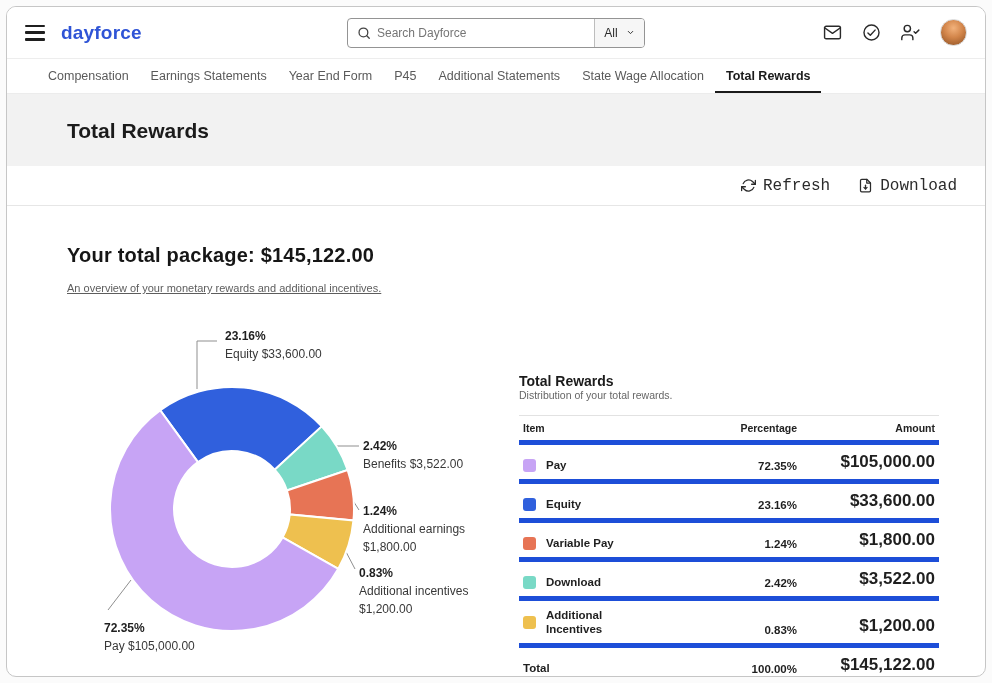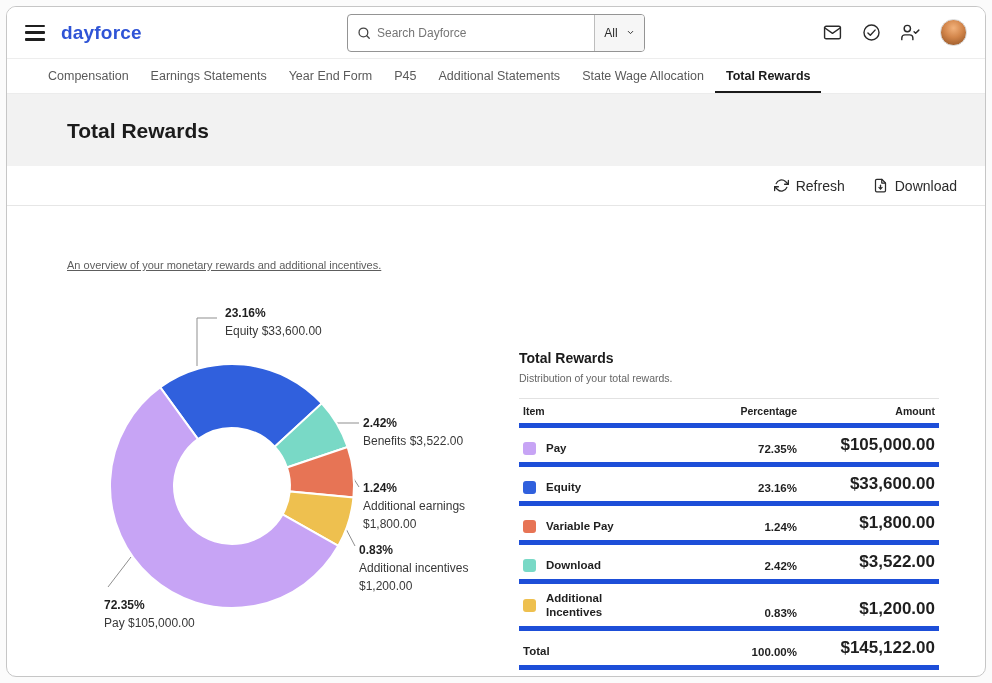--- a/index.html
+++ b/index.html
@@ -5,57 +5,57 @@
   * { margin:0; padding:0; box-sizing:border-box; }
   html,body { width:992px; height:683px; overflow:hidden; background:#fbfbfb; font-family:"Liberation Sans",sans-serif; }
   .window { position:absolute; inset:6px; background:#fff; border:1px solid #c6c6c6; border-radius:10px; overflow:hidden; }
 
   
   .topbar { height:52px; display:flex; align-items:center; padding:0 18px; border-bottom:1px solid #ededed; background:#fff; }
   .tb-left { flex:1; display:flex; align-items:center; gap:16px; }
   .hamburger { width:20px; height:16px; display:flex; flex-direction:column; justify-content:space-between; background:none; border:none; cursor:pointer; }
   .hamburger span { display:block; height:2.5px; background:#1f1f1f; border-radius:1px; }
   .logo { font-size:19px; font-weight:bold; color:#2f54d6; letter-spacing:.2px; }
-  .search { width:298px; height:38px; border:1px solid #949494; border-radius:4px; display:flex; align-items:center; background:#fff; }
+  .search { width:298px; height:30px; border:1px solid #949494; border-radius:4px; display:flex; align-items:center; background:#fff; }
   .search .mag { margin:0 6px 0 9px; display:flex; }
   .search input { border:none; outline:none; flex:1; min-width:0; font-size:12px; color:#333; font-family:"Liberation Sans",sans-serif; background:transparent; }
   .search-all { height:100%; width:50px; border-left:1px solid #bdbdbd; background:#f6f6f6; border-radius:0 3px 3px 0; display:flex; align-items:center; justify-content:center; gap:8px; font-size:12px; color:#2b2b2b; cursor:pointer; }
   .tb-right { flex:1; display:flex; justify-content:flex-end; align-items:center; gap:20px; }
   .icon-btn { background:none; border:none; cursor:pointer; display:flex; align-items:center; }
   .avatar { width:27px; height:27px; border-radius:50%; border:1px solid #d8d8d8; background:radial-gradient(circle at 50% 32%, #f2b27c 0%, #d2854a 45%, #8c4f22 100%); cursor:pointer; }
 
   
   .tabs { display:flex; padding:0 30px; background:#fff; border-bottom:1px solid #ececec; }
   .tab { padding:10px 11px 8px; font-size:12.5px; color:#5a5a5a; border-bottom:2.5px solid transparent; cursor:pointer; white-space:nowrap; }
   .tab.active { color:#1b1b1b; font-weight:bold; border-bottom-color:#1b1b1b; }
 
   
   .page-band { background:#f2f2f2; padding:25px 0 23px 60px; }
   .page-title { font-size:21px; font-weight:bold; color:#1b1b1b; }
 
   
   .toolbar { height:40px; display:flex; align-items:center; justify-content:flex-end; gap:28px; padding-right:28px; background:#fff; border-bottom:1px solid #e6e6e6; }
-  .tool-btn { display:flex; align-items:center; gap:7px; font-size:14px; color:#2b2b2b; background:none; border:none; cursor:pointer; font-family:Liberation Sans, sans-serif; }
+  .tool-btn { display:flex; align-items:center; gap:7px; font-size:16px; color:#2b2b2b; background:none; border:none; cursor:pointer; font-family:Liberation Mono, monospace; }
 
   
   main { padding:38px 0 0 60px; }
   .package-heading { font-size:20px; color:#161616; letter-spacing:.2px; }
   .package-sub { font-size:11px; color:#5d5d5d; margin-top:15px;text-decoration:underline; }
   .content-row { display:flex; margin-top:25px; }
 
   
   .chart-wrap { position:relative; width:452px; height:355px; flex:none; }
   .chart-wrap svg.donut { position:absolute; inset:0; }
   .callout { position:absolute; font-size:12px; color:#383838; line-height:18px; }
   .co-pct { font-weight:bold; color:#1f1f1f; }
 
   
   .card { width:420px; margin-top:54px; }
   .card-title { font-size:14px; font-weight:bold; color:#1b1b1b; }
-  .card-sub { font-size:10.5px; color:#666; margin-top:6px; }
+  .card-sub { font-size:10.5px; color:#666; margin-top:0; }
   .tr-table { margin-top:14px; border-top:1px solid #e2e2e2; }
   .trow { display:flex; align-items:flex-end; border-bottom:5px solid #1d4ed8; padding:7px 4px; min-height:30px; }
   .trow.thead { padding:6px 4px; min-height:24px; }
   .c-item { flex:1; display:flex; align-items:center; gap:10px; }
   .swatch { width:13px; height:13px; border-radius:3px; flex:none; }
   .item-label { font-size:11.5px; font-weight:bold; color:#1f1f1f; max-width:95px; line-height:14px; }
   .c-pct { width:115px; text-align:right; font-size:11.5px; font-weight:bold; color:#1f1f1f; }
   .c-amt { width:138px; text-align:right; font-size:17px; font-weight:bold; color:#1f1f1f; }
   .thead .hcell { font-size:10.5px; font-weight:bold; color:#222; }
   .trow.total .c-item { padding-left:0; }
@@ -143,20 +143,21 @@
           <path d="M14 2H6a2 2 0 0 0-2 2v16a2 2 0 0 0 2 2h12a2 2 0 0 0 2-2V8z"></path>
           <polyline points="14 2 14 8 20 8"></polyline>
           <line x1="12" y1="11.5" x2="12" y2="17.5"></line>
           <polyline points="9.5 15 12 17.5 14.5 15"></polyline>
         </svg>
       <span>Download</span>
     </button>
   </div>
 
   <main>
+    <h2 class="package-heading">Your total package: $145,122.00</h2>
     <p class="package-sub">An overview of your monetary rewards and additional incentives.</p>
 
     <div class="content-row">
 
       <div class="chart-wrap">
         <svg class="donut" id="donut-svg" width="452" height="355" viewBox="0 0 452 355">
           <polyline points="150,22 130,22 130,70" fill="none" stroke="#8f8f8f" stroke-width="1"></polyline>
           <polyline points="292,127 270,127" fill="none" stroke="#8f8f8f" stroke-width="1"></polyline>
           <polyline points="292,191 285,180" fill="none" stroke="#8f8f8f" stroke-width="1"></polyline>
           <polyline points="288,250 277,229" fill="none" stroke="#8f8f8f" stroke-width="1"></polyline>

